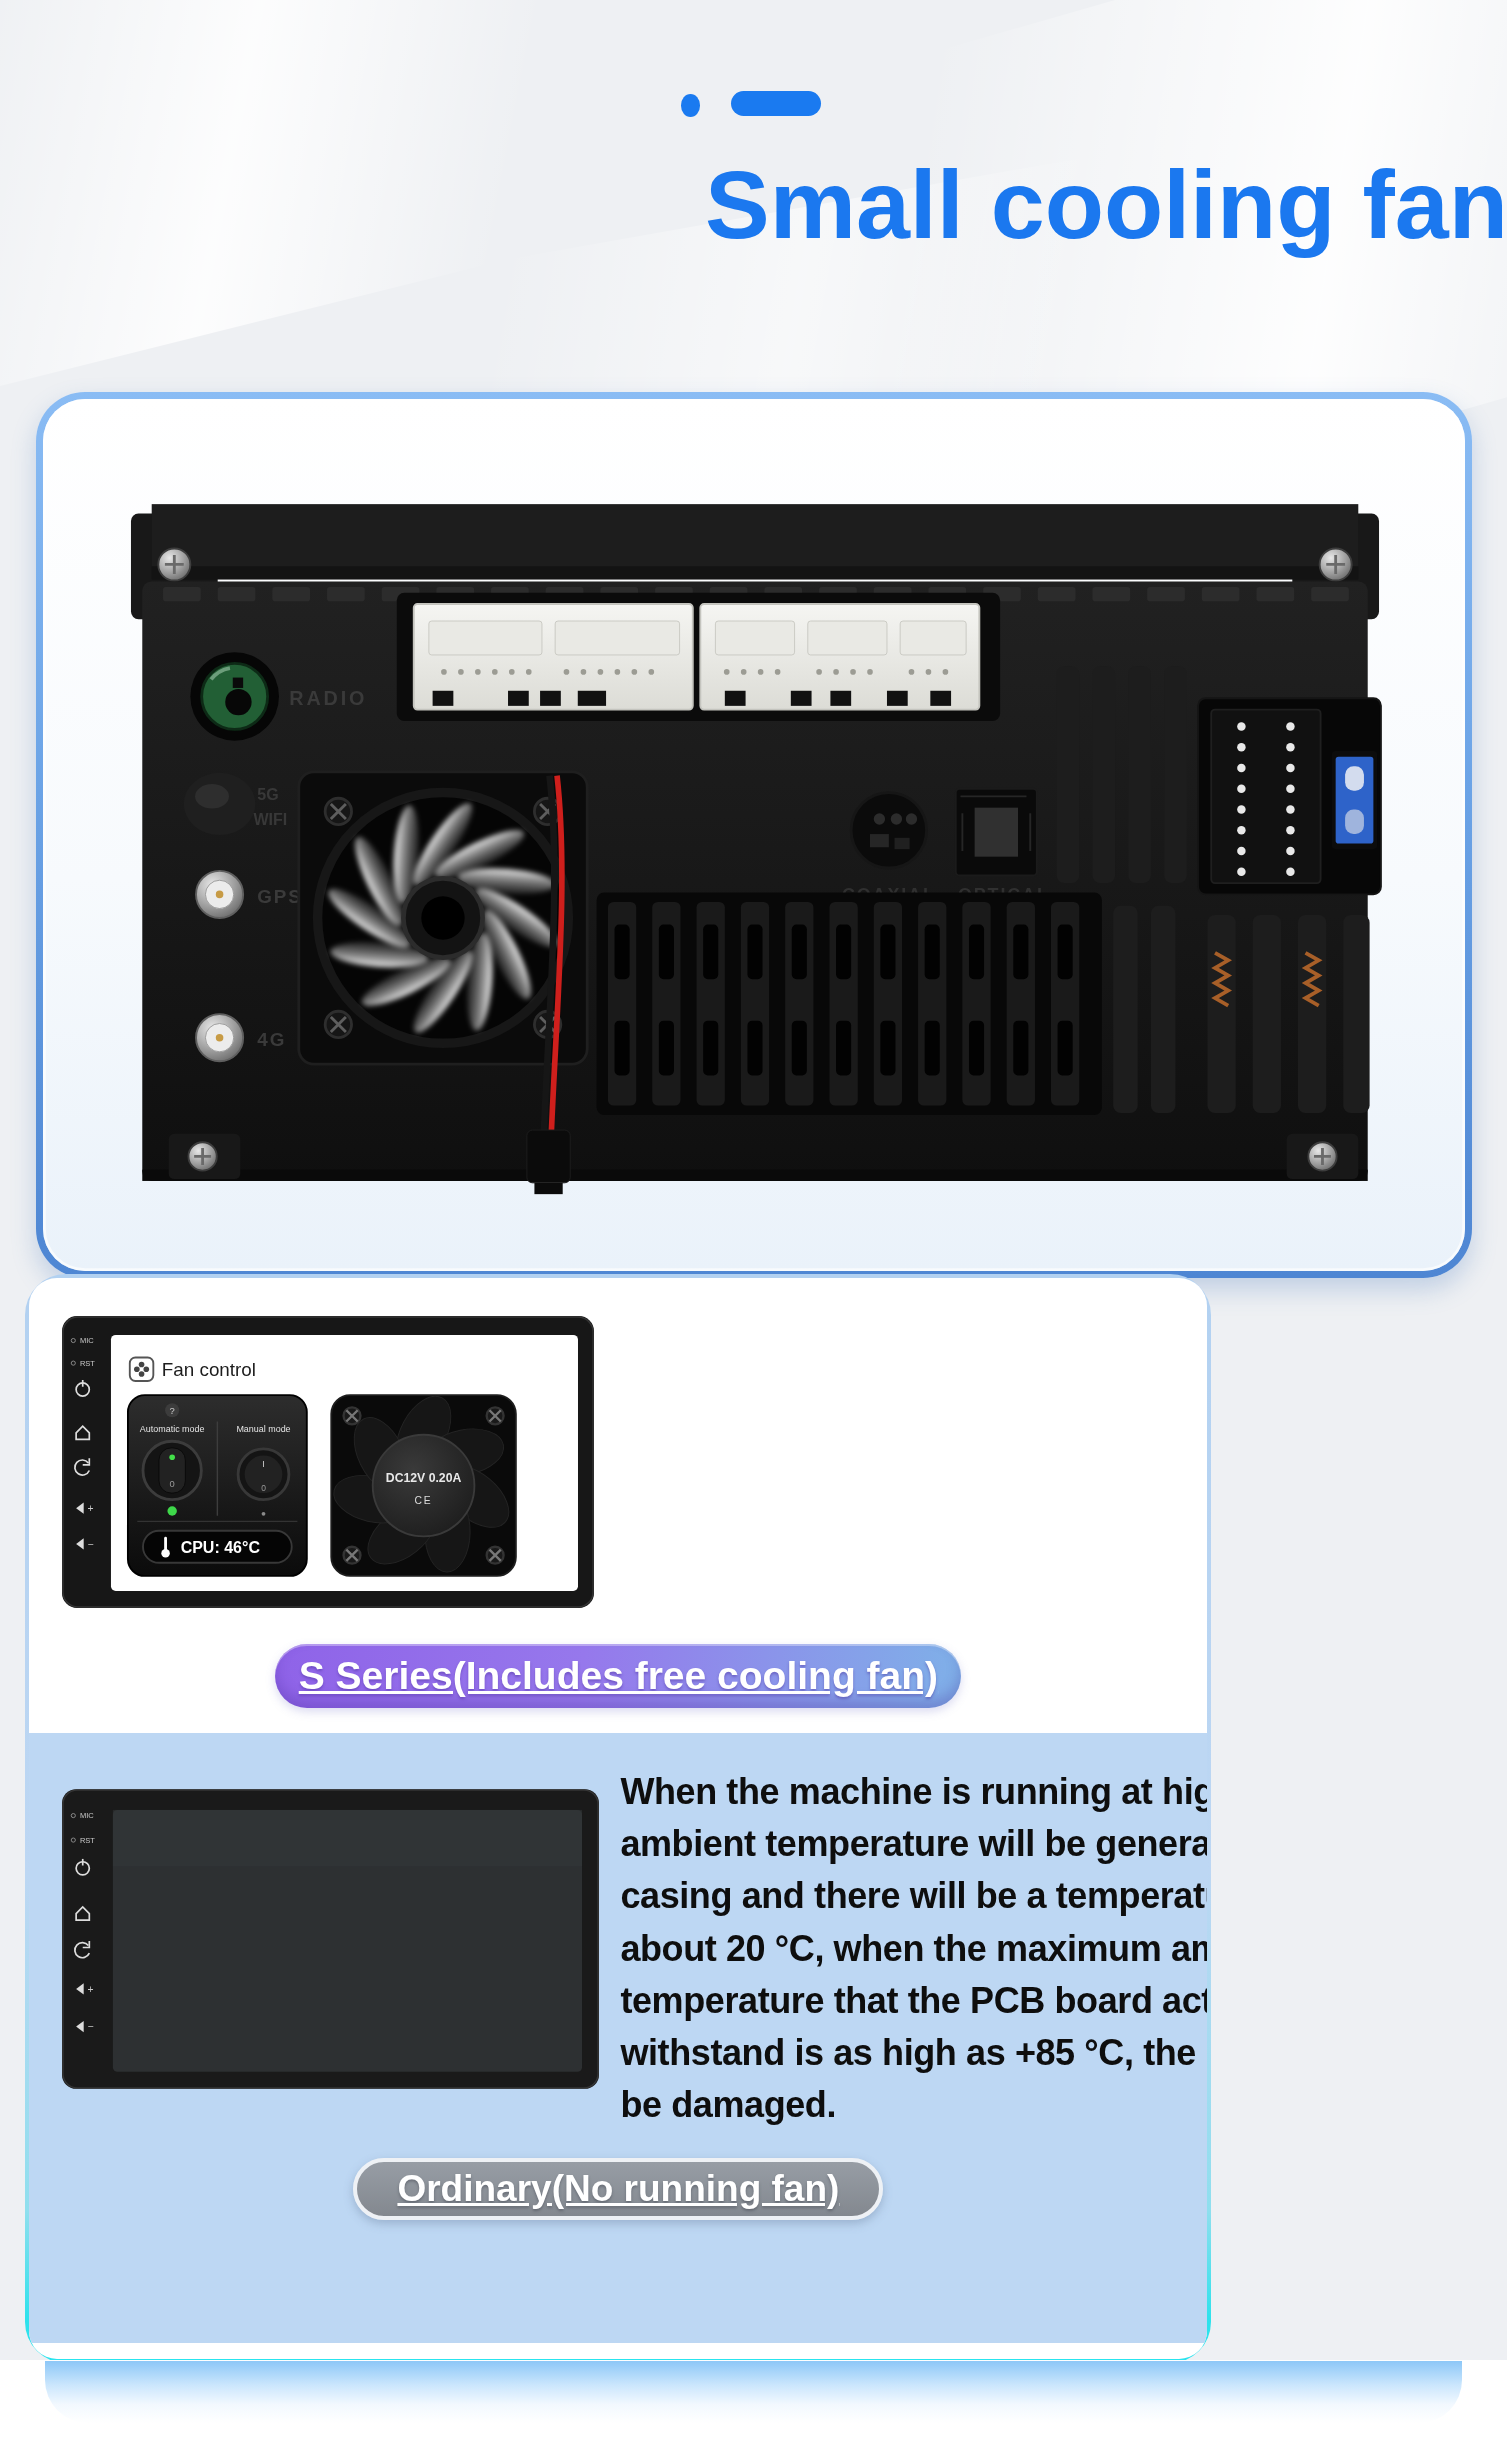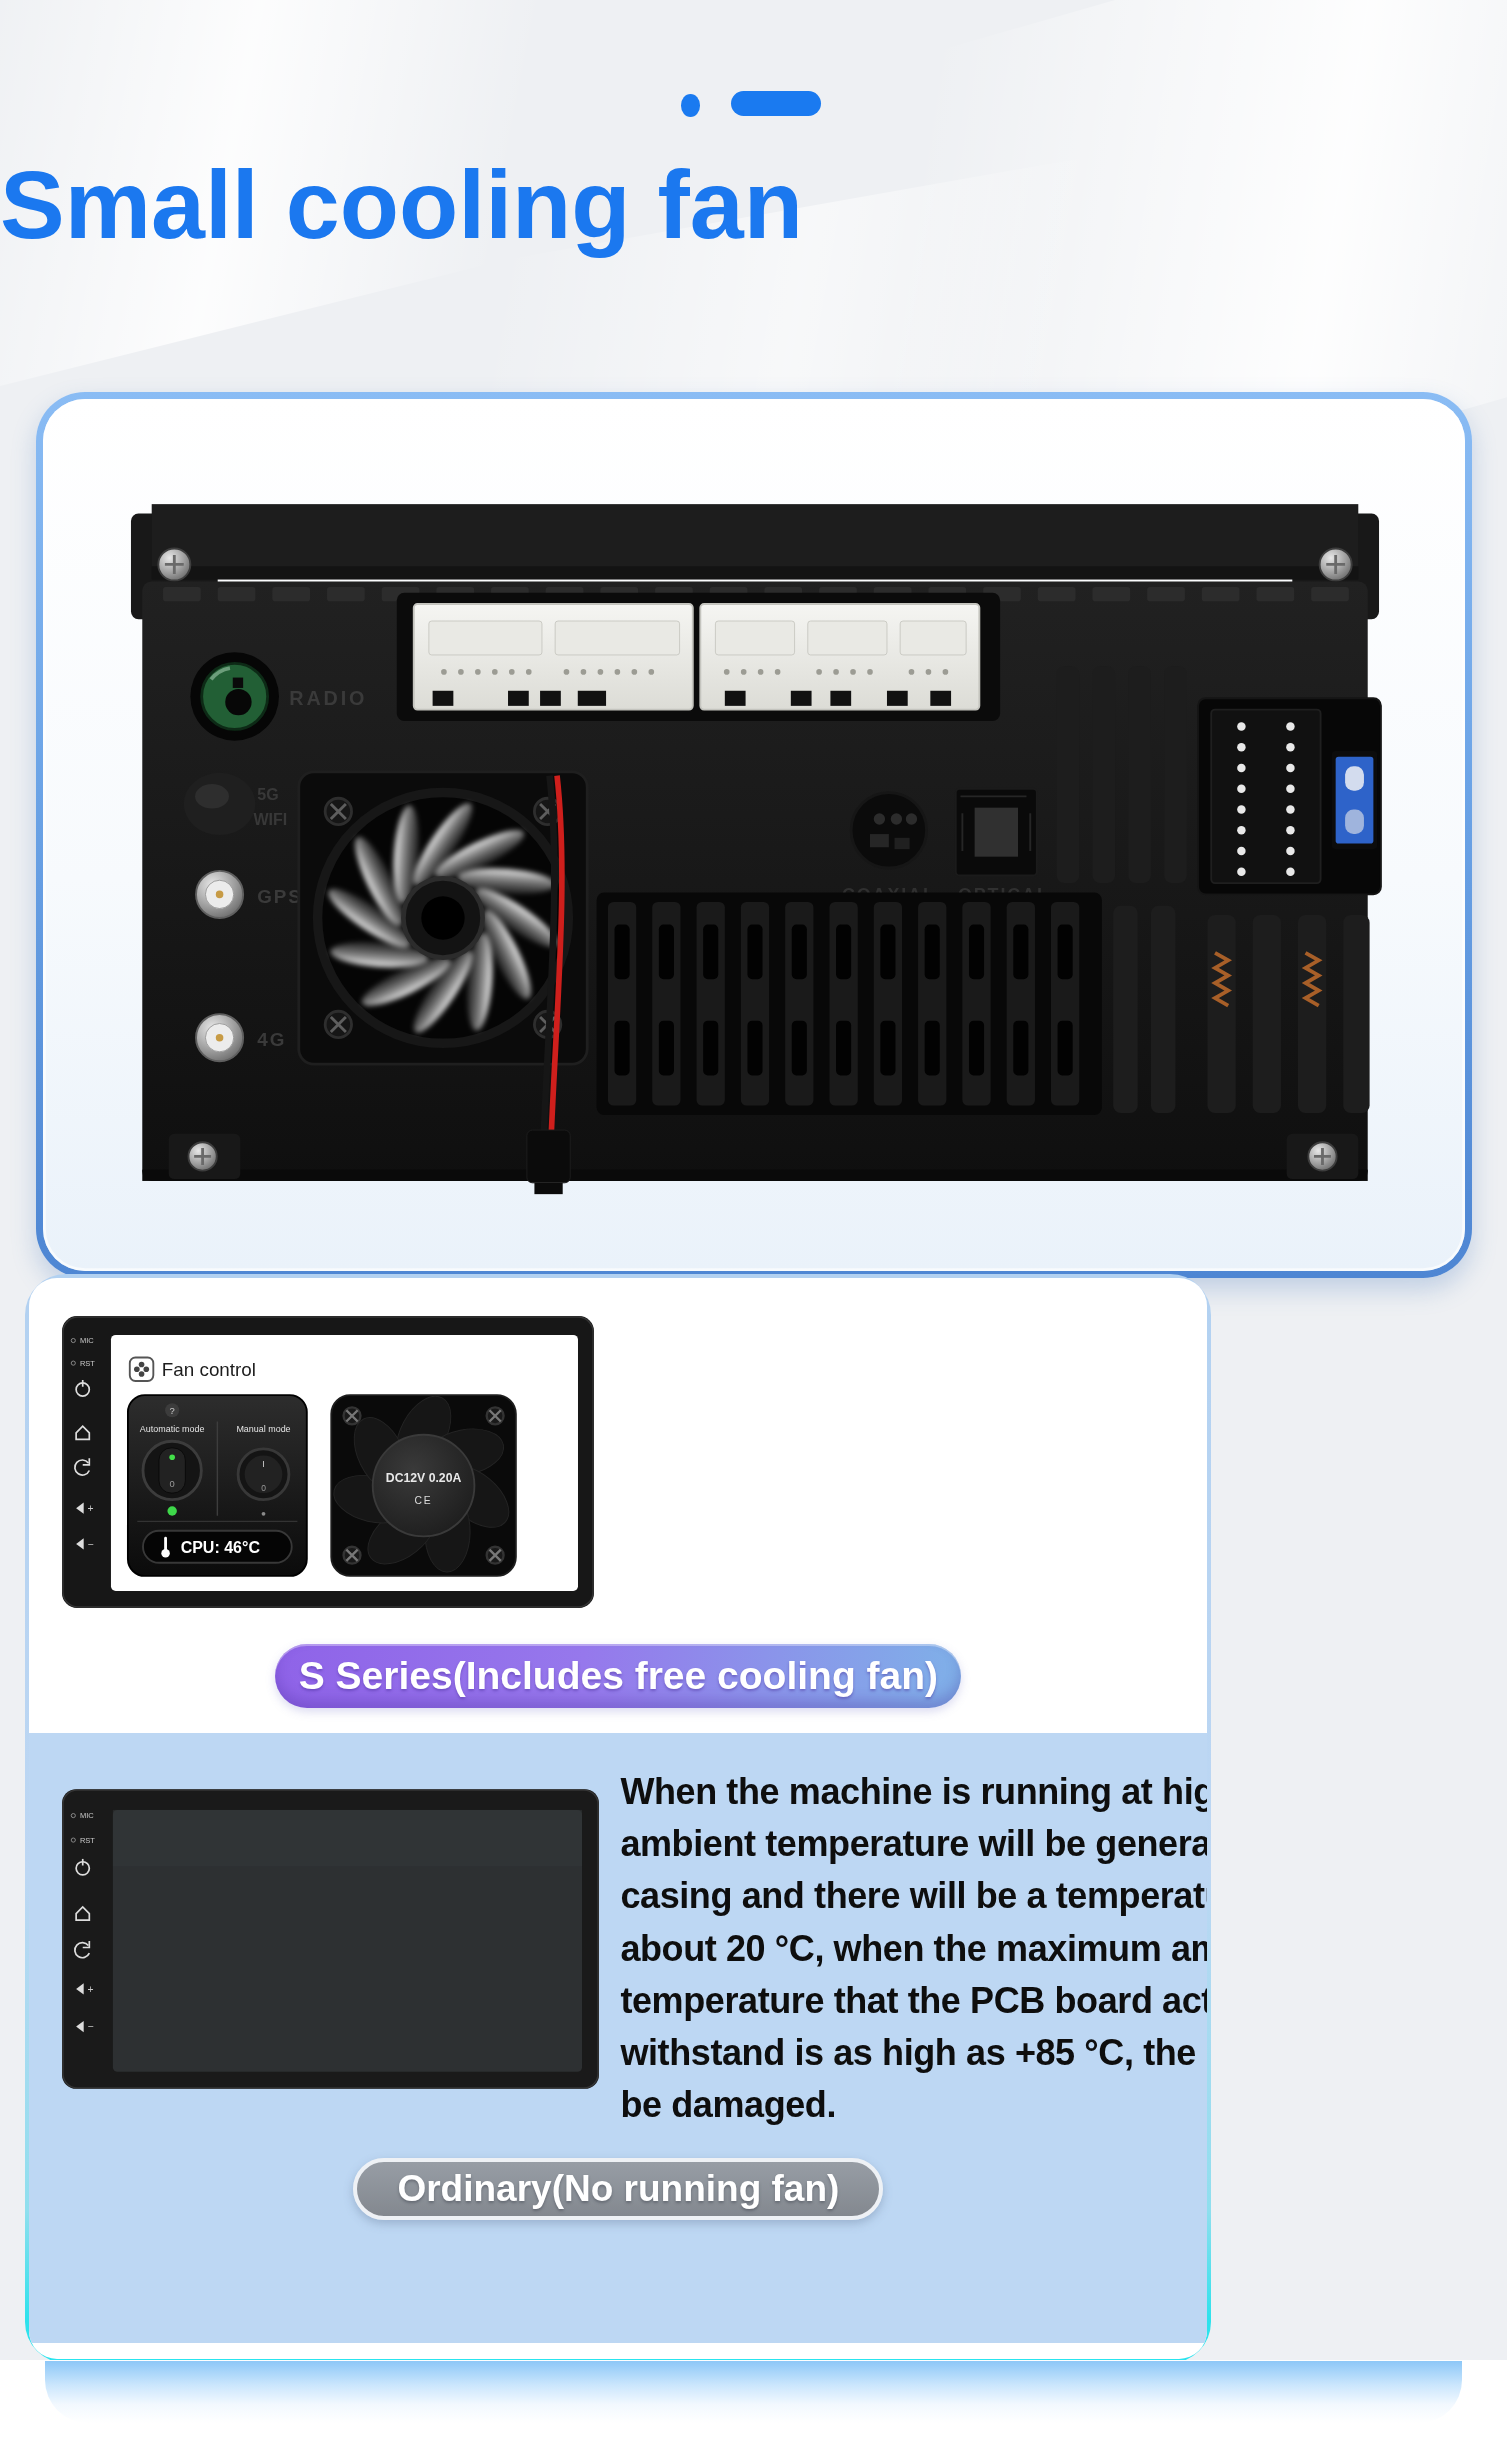--- a/index.html
+++ b/index.html
@@ -11,21 +11,21 @@
     background:linear-gradient(115deg,rgba(255,255,255,0) 20%,rgba(255,255,255,.85) 50%,rgba(255,255,255,0) 80%);
     transform:rotate(-14deg);}
   .streak-b{right:-245px;top:-38px;width:942px;height:490px;
     background:linear-gradient(115deg,rgba(223,227,233,0) 15%,rgba(255,255,255,.9) 55%,rgba(223,227,233,0) 85%);
     transform:rotate(-16deg);}
   .streak-c{left:113px;top:226px;width:1225px;height:660px;
     background:linear-gradient(110deg,rgba(255,255,255,0) 30%,rgba(255,255,255,.55) 52%,rgba(255,255,255,0) 72%);
     transform:rotate(-10deg);}
   .hero-dot{position:absolute;left:681px;top:94px;width:19px;height:22.6px;border-radius:50%;background:#1a7af0;}
   .hero-dash{position:absolute;left:731px;top:91px;width:90px;height:25.4px;border-radius:13px;background:#1a7af0;}
-  .page-title{position:absolute;left:0;top:149px;width:100%;margin:0;text-align:left;
+  .page-title{position:absolute;left:0;top:149px;width:100%;margin:0;text-align:right;
     font-size:97px;font-weight:bold;letter-spacing:0;color:#1b78ef;}
   
   .card1{position:absolute;left:36px;top:356px;width:1436px;height:886px;box-sizing:border-box;
     border-radius:49px;padding:6.6px;
     background:linear-gradient(180deg,#8abcf4 0%,#6ba3e6 45%,#4e86d3 100%);
     box-shadow:0 11.3px 24.5px rgba(80,125,190,.28);margin-top:36px;}
   .card1-inner{position:relative;width:100%;height:100%;border-radius:42px;overflow:hidden;
     background:linear-gradient(180deg,#ffffff 0%,#f7fafd 55%,#eaf2fa 100%);
     box-shadow:inset 0 0 0 2.8px rgba(255,255,255,.65);}
   .photo-svg{position:absolute;left:71px;top:73px;}
@@ -36,21 +36,21 @@
   .card2-inner{position:relative;width:100%;height:100%;border-radius:28px;background:#ffffff;overflow:hidden;}
   .card2-bottom{position:absolute;left:0;top:455px;width:100%;height:610px;background:#bdd7f3;}
   .shot{position:absolute;}
   .para{position:absolute;margin:0;font-weight:bold;color:#0e0e0e;
     font-size:36px;line-height:1.45;letter-spacing:-0.4px;}
   .para-1{left:596px;top:36px;width:846px;}
   .para-2{left:596px;top:271px;width:846px;}
   .para-3{left:591px;top:488px;width:858px;}
   .badge{position:absolute;left:50%;transform:translateX(-50%);box-sizing:border-box;
     display:flex;align-items:center;justify-content:center;white-space:nowrap;
-    font-weight:bold;color:#ffffff;border-radius:34px;}
+    font-weight:bold;color:#ffffff;border-radius:34px;text-decoration:underline;}
   .badge-s{top:366px;width:686px;height:64px;font-size:39px;
     background:linear-gradient(90deg,#8f63e8 0%,#9678ec 45%,#7fb0e8 100%);
     box-shadow:inset 0 1.9px 0 rgba(255,255,255,.35), inset 0 -7.5px 13px rgba(70,40,150,.28), 0 3.8px 9.4px rgba(110,110,200,.25);
     text-shadow:0 1.9px 2.8px rgba(70,45,150,.45);}
   .badge-ordinary{top:880px;width:530px;height:62px;font-size:37px;
     background:linear-gradient(180deg,#979da5 0%,#83888f 100%);
     border:4.7px solid #eef1f5;border-radius:34px;
     box-shadow:0 3.8px 9.4px rgba(90,110,140,.35);text-shadow:0 1.9px 2.8px rgba(60,65,75,.45);}
   
   .bottom-white{position:absolute;left:0;top:2360px;width:100%;height:78px;background:#ffffff;}

